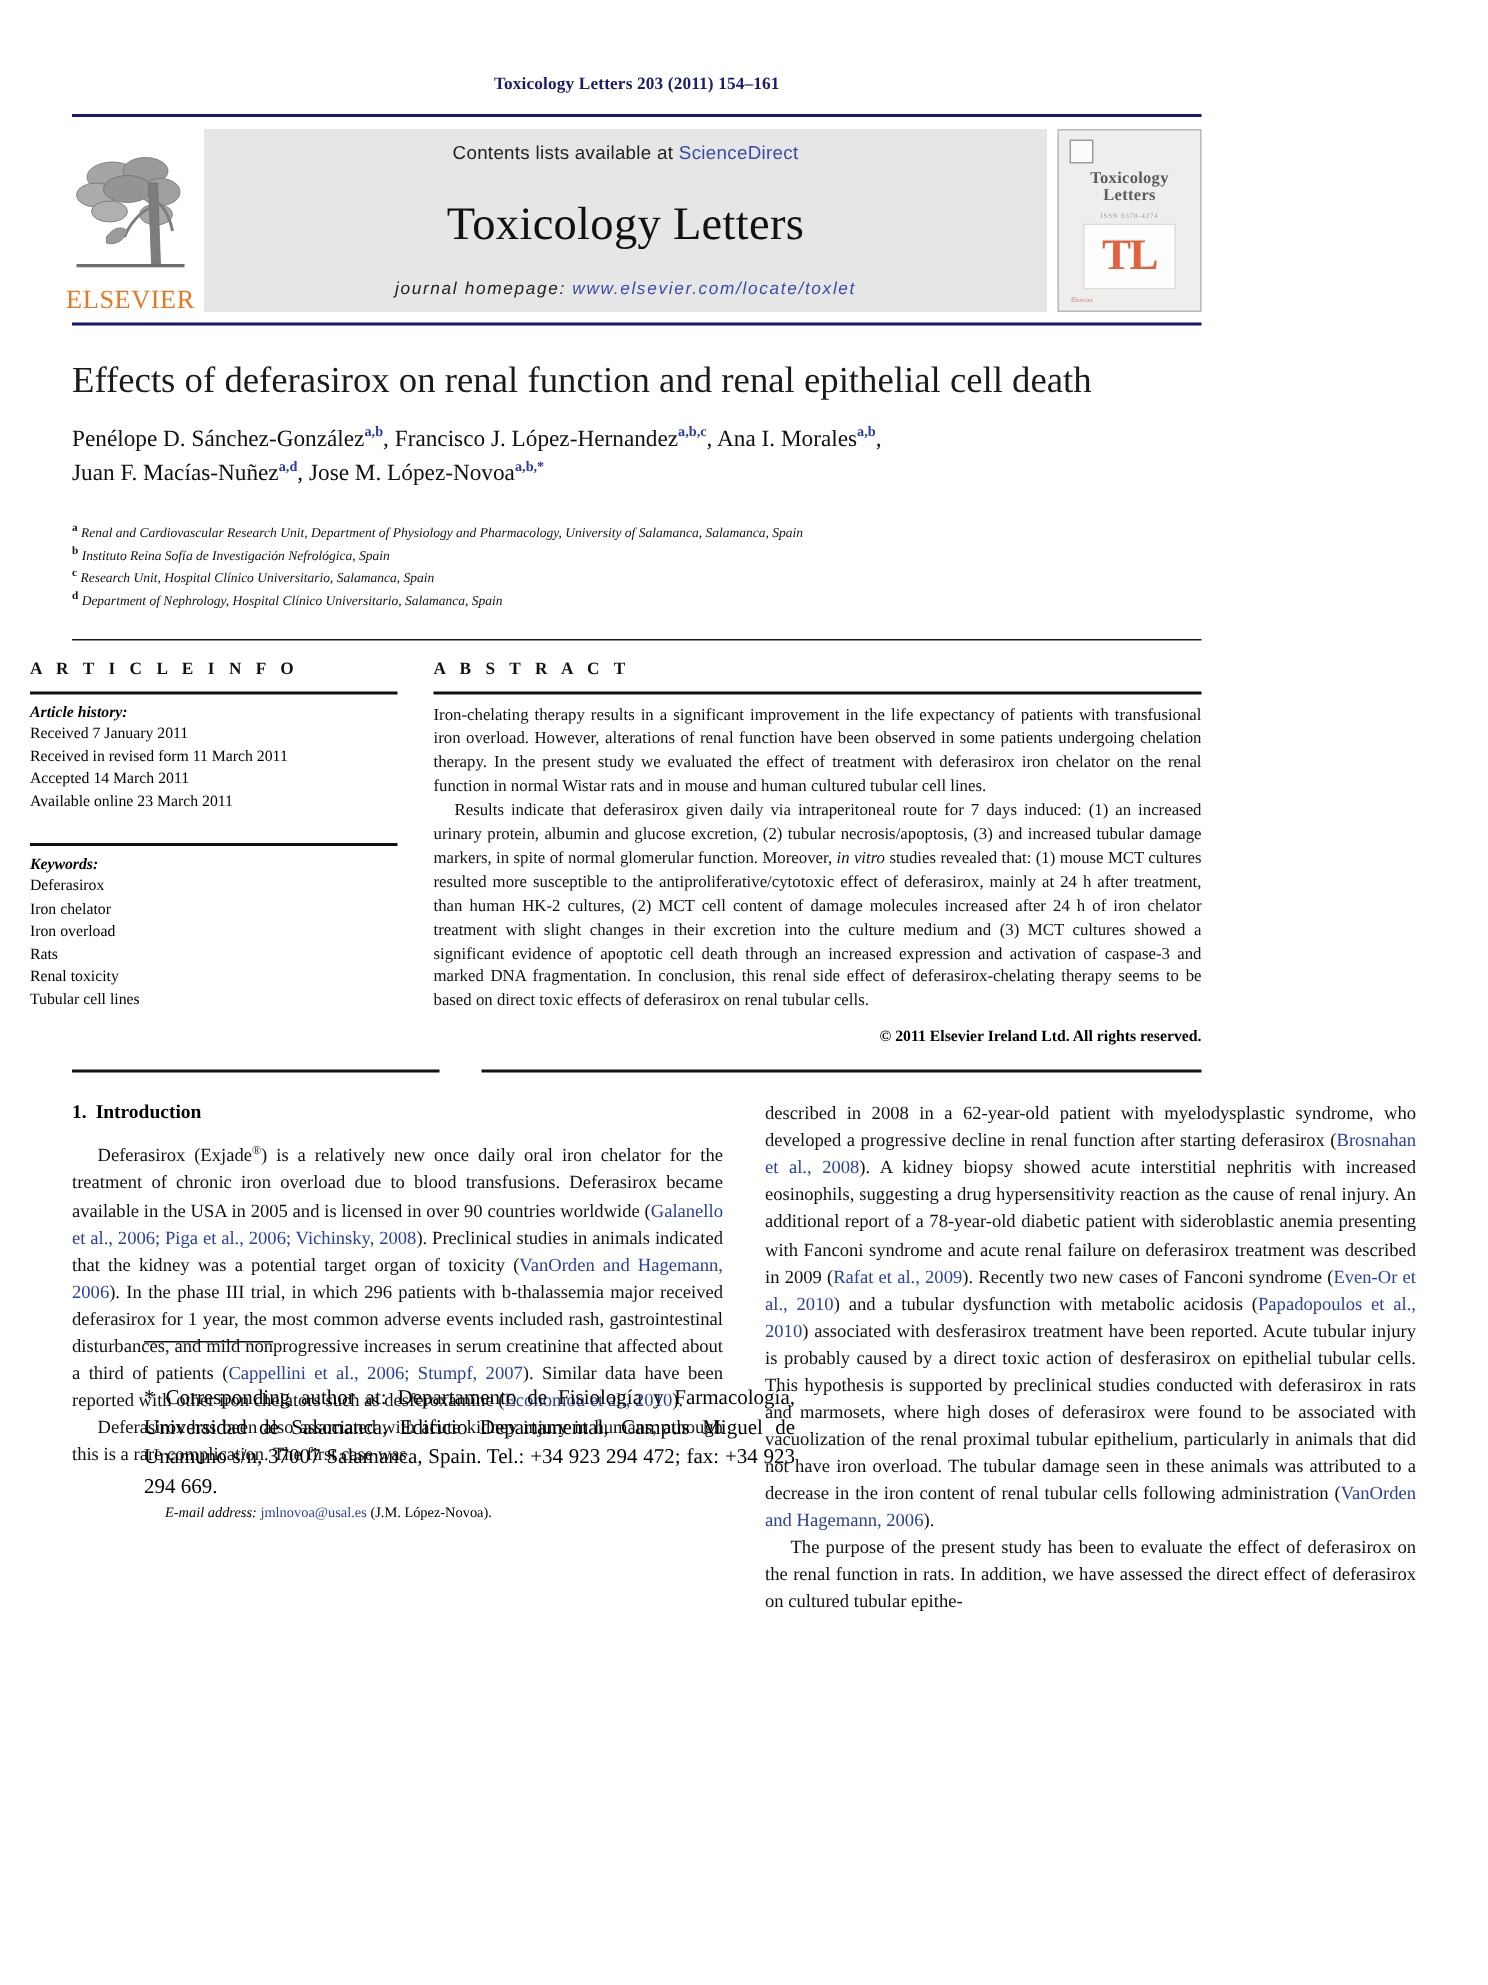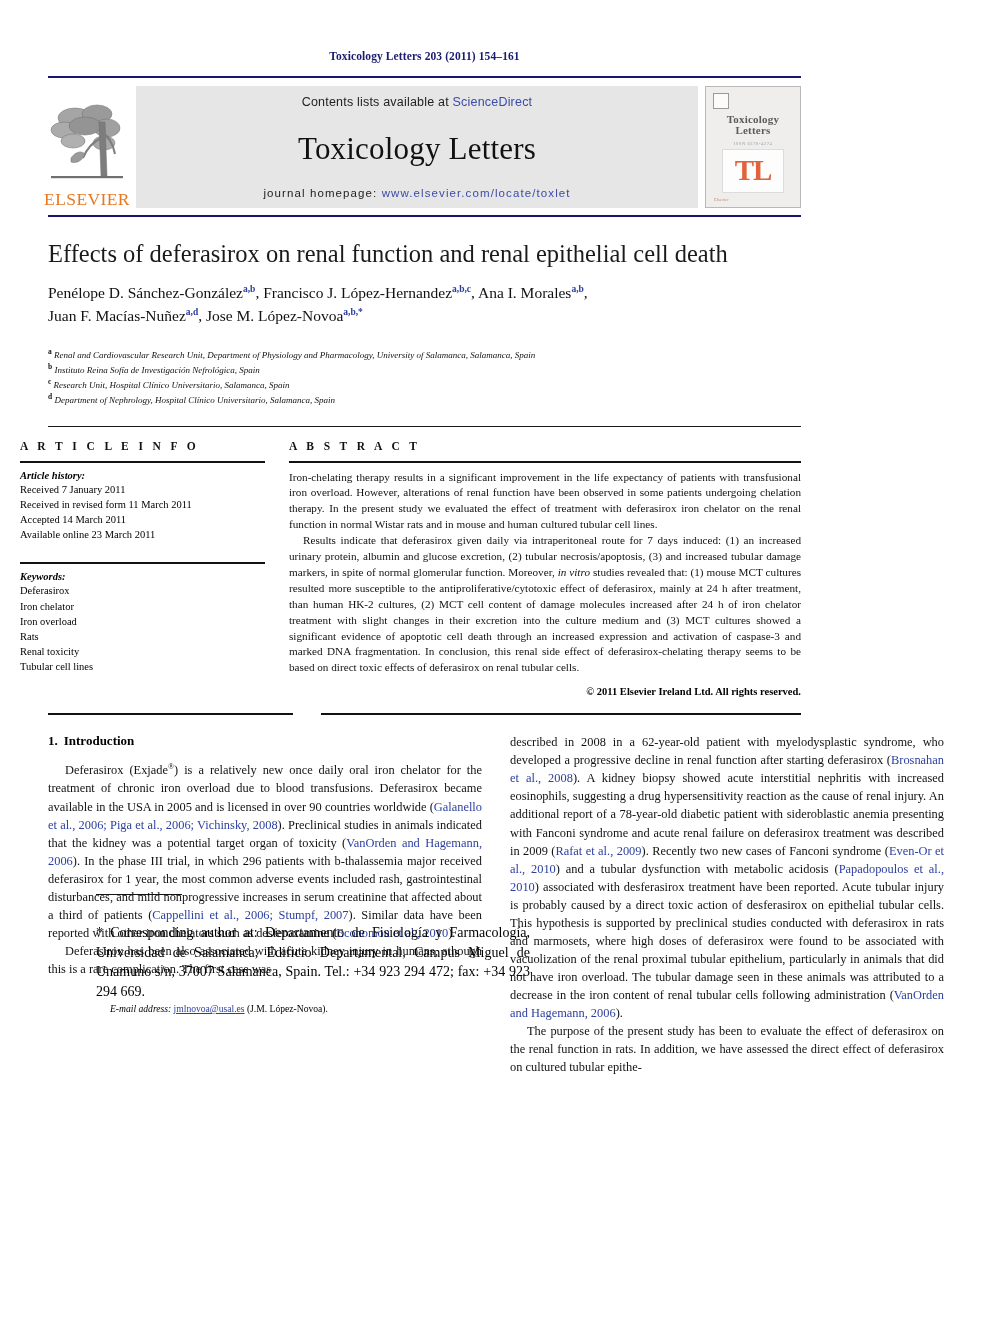--- a/index.html
+++ b/index.html
@@ -83,20 +83,21 @@
     font-size: 31px;
     color: #111;
     letter-spacing: 0.2px;
     line-height: 1;
   }
   .homepage-line {
     font-family: "Liberation Sans", sans-serif;
     font-size: 11.5px;
     letter-spacing: 1.1px;
     color: #222;
+    font-style: italic;
   }
   .homepage-url { color: #3b4ba8; }
 
   
   .cover-thumb {
     width: 96px;
     flex: 0 0 96px;
     border: 1px solid #b9b9b9;
     background: #efeeec;
     position: relative;
@@ -293,21 +294,21 @@
     text-align: justify;
     margin-top: 28px;
   }
   .fn .star { }
   .fn-email {
     margin-top: 1px;
     text-indent: 14px;
     font-size: 9.6px;
   }
   .fn-email i { font-style: italic; }
-  .fn-email a, .fn-email .mail { color: #2b3f9e; text-decoration: underline; }
+  .fn-email a, .fn-email .mail { color: #2b3f9e; }
 
   .imprint {
     position: absolute;
     left: 48px;
     bottom: 18px;
     width: 434px;
     font-size: 9.8px;
     line-height: 1.5;
     font-weight: bold;
   }

